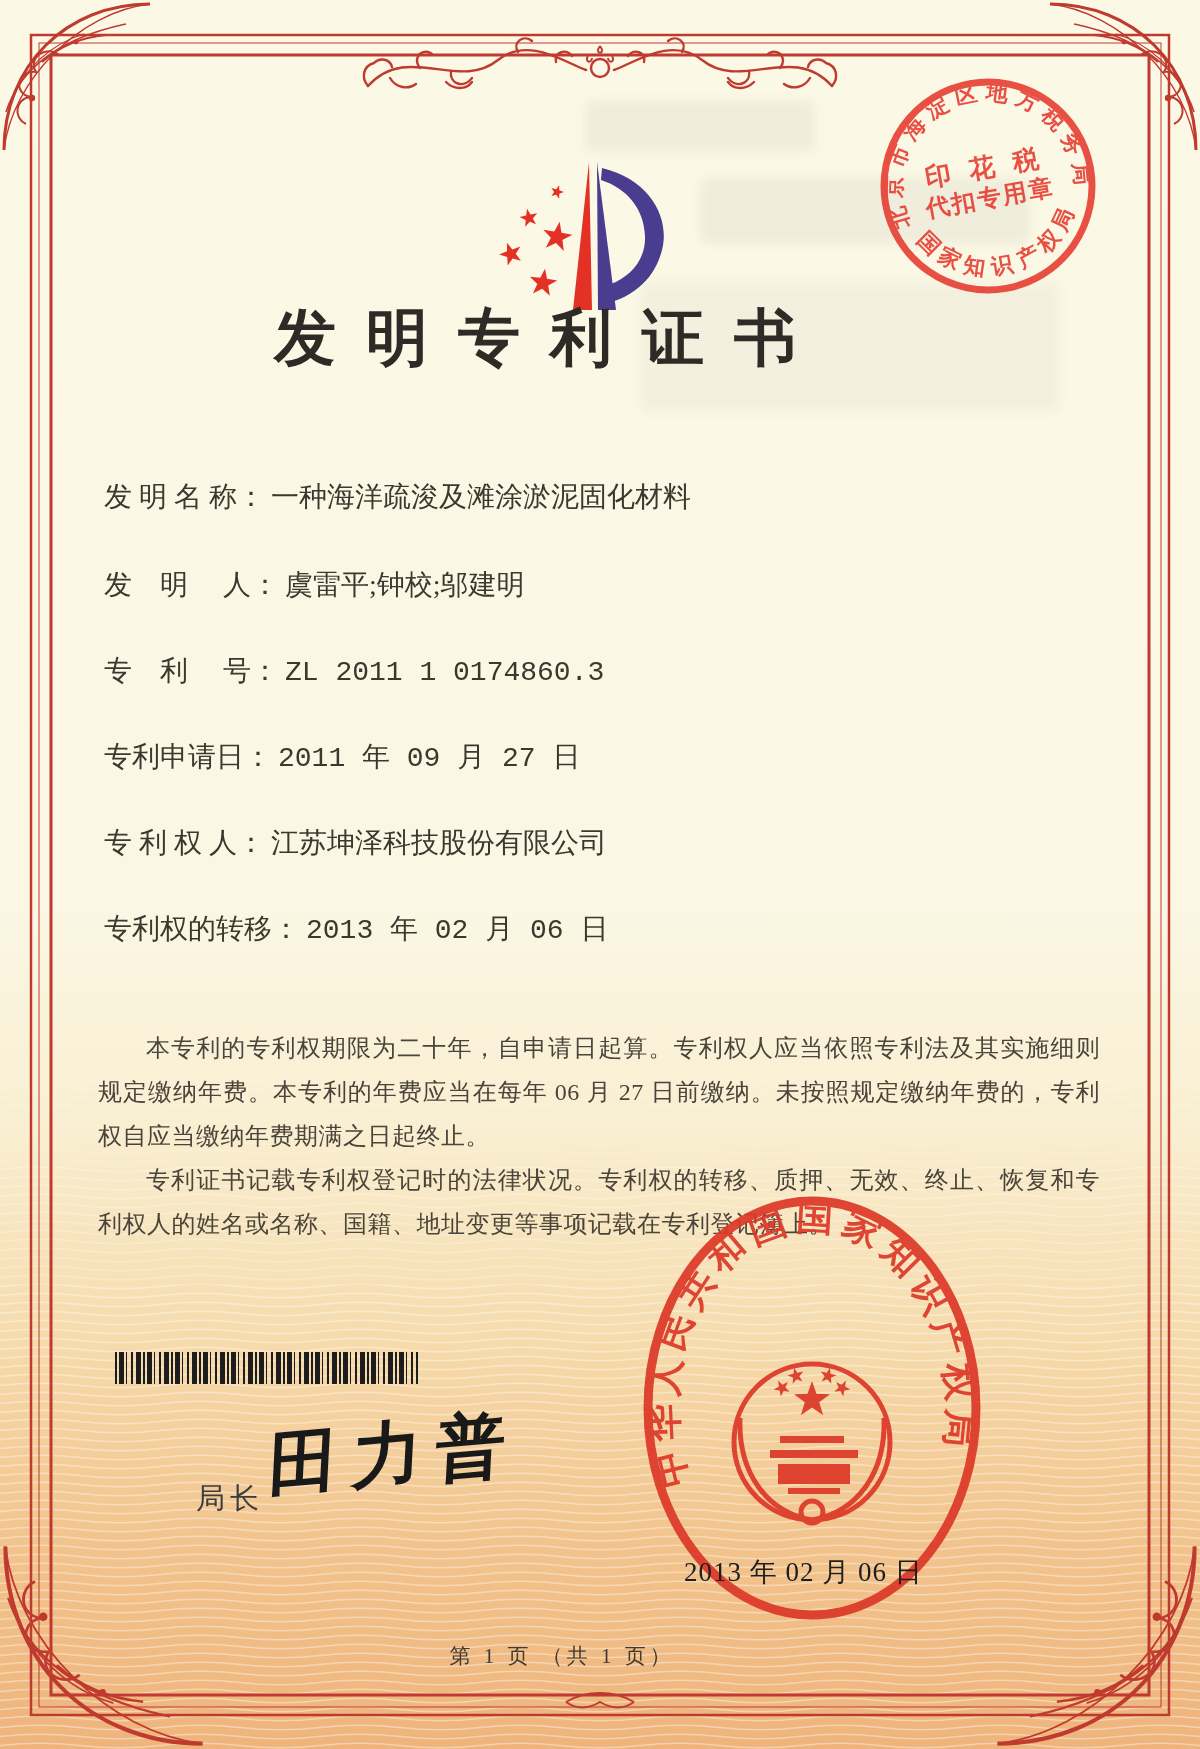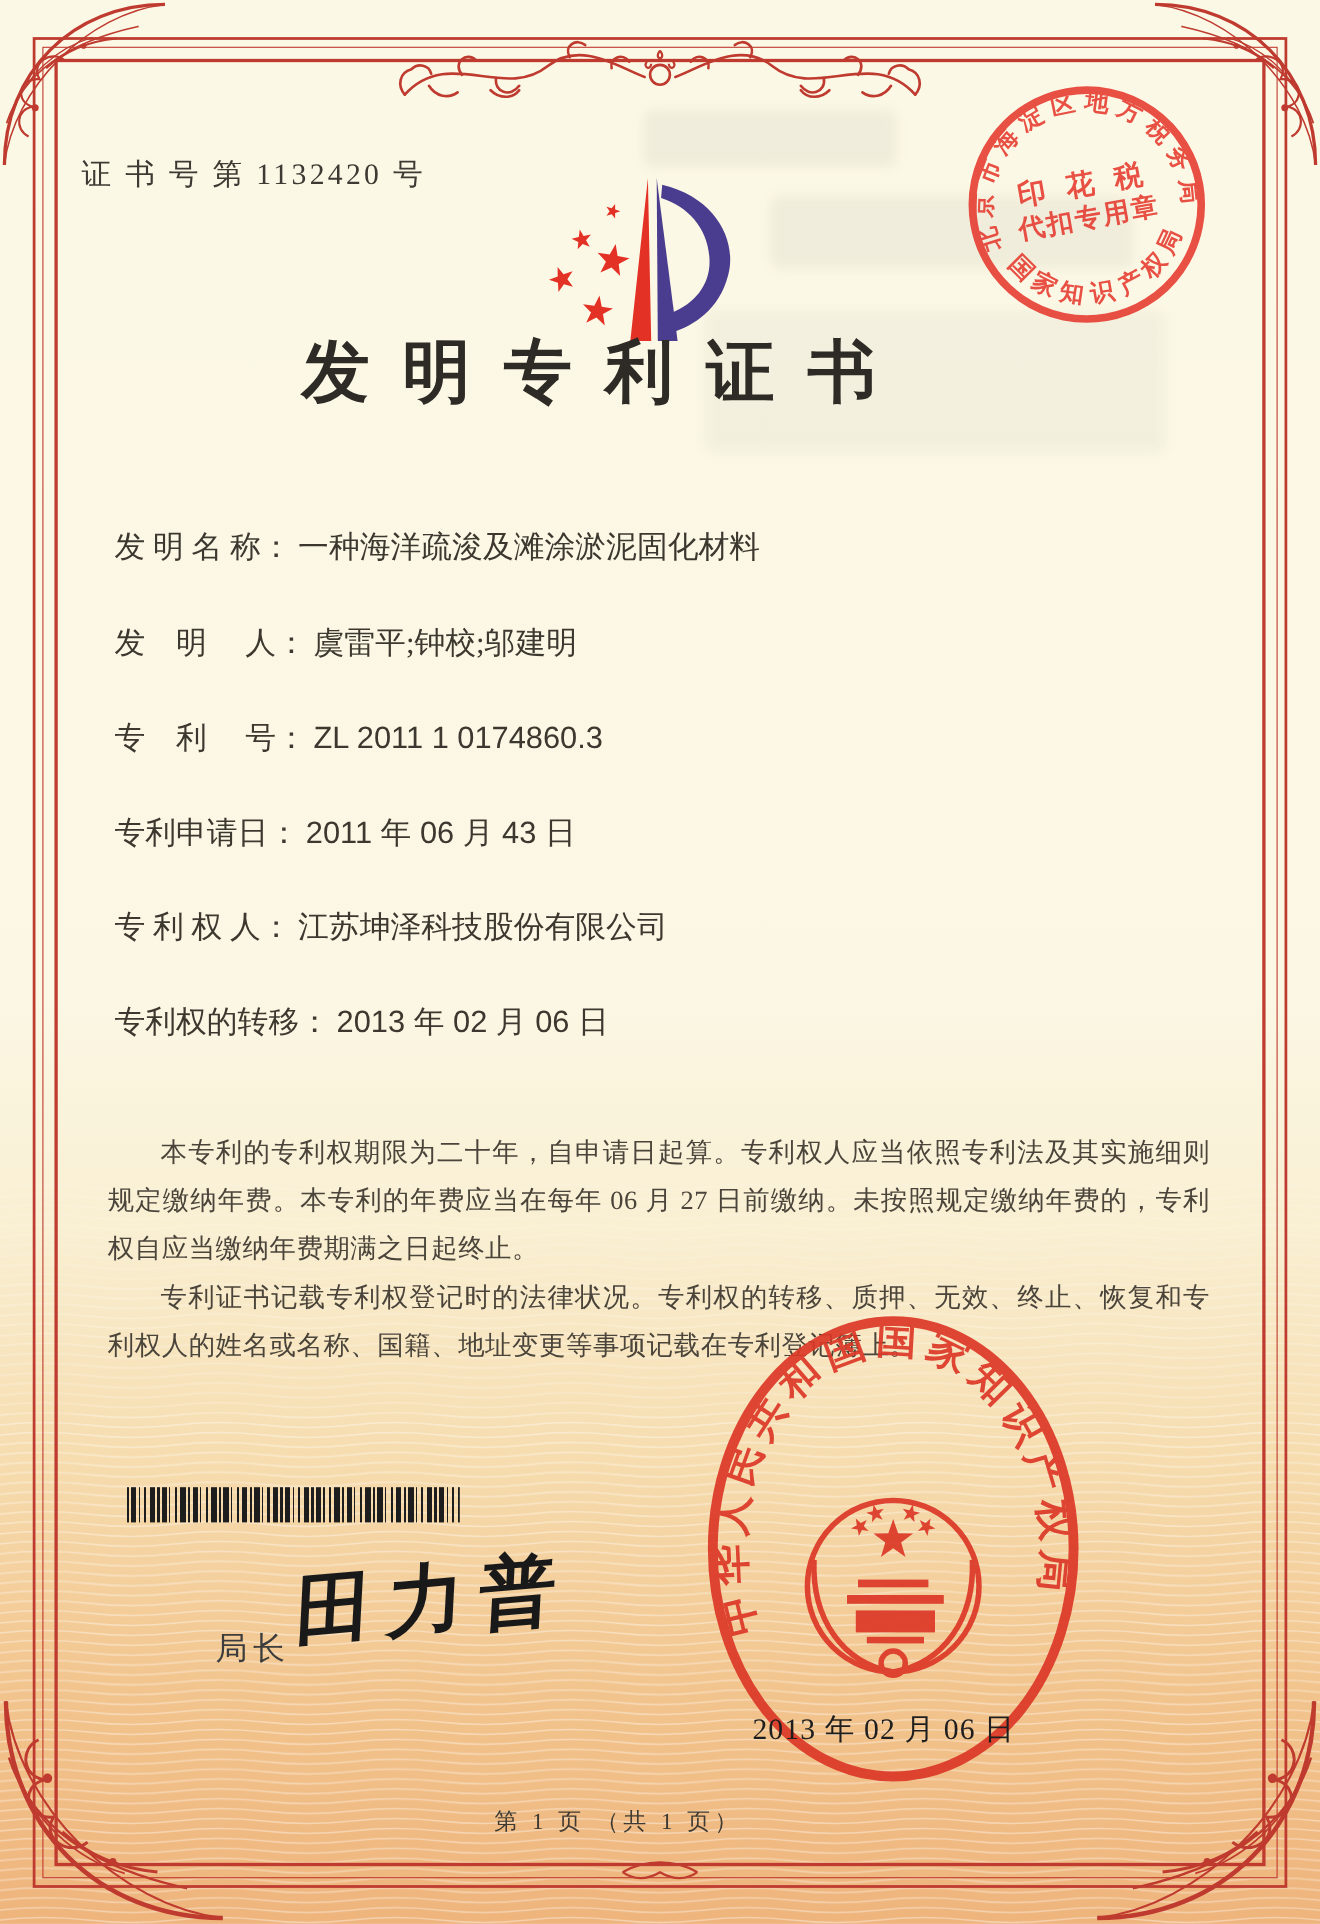--- a/index.html
+++ b/index.html
@@ -17,21 +17,21 @@
   
   .title{left:0;top:296px;width:1200px;text-align:center;font-size:62px;font-weight:bold;
          letter-spacing:30px;color:#2e2a25;transform:translateX(-50px);}
   
   .fields{left:104px;top:442px;width:960px;}
   .frow{position:absolute;left:0;font-size:28px;color:#3d382f;white-space:pre;}
   .frow .lab{display:inline-block;margin-top:36px;}
   .frow .val{margin-left:6px;}
   .frow.r0{top:0px}.frow.r1{top:88px}.frow.r2{top:174px}
   .frow.r3{top:260px}.frow.r4{top:346px}.frow.r5{top:432px}
-  .num{font-family:Liberation Sans, sans-serif;}
+  .num{font-family:Liberation Mono, monospace;}
   
   .bodytext{left:98px;top:1026px;width:1002px;font-size:24px;line-height:44px;
             text-align:justify;color:#4a443a;letter-spacing:.5px;}
   .bodytext p{margin:0;text-indent:2em;}
   
   .barcode{left:115px;top:1352px;width:303px;height:32px;
     background:repeating-linear-gradient(90deg,
       #1d1d1d 0 2px, transparent 2px 4px,
       #1d1d1d 4px 9px, transparent 9px 11px,
       #1d1d1d 11px 12px, transparent 12px 16px,
@@ -99,21 +99,20 @@
       <use href="#dragon" transform="translate(500,0) scale(-1,1)"></use>
       <circle cx="250" cy="42" r="9" fill="none" stroke="#bf3a2f" stroke-width="2.4"></circle>
       <path d="M250,20 c-7,9 7,9 0,0 M238,30 c-4,6 4,8 4,2 M262,30 c4,6 -4,8 -4,2" fill="none" stroke="#bf3a2f" stroke-width="2"></path>
     </g>
 
     <g transform="translate(600,1702)" fill="none" stroke="#bf3a2f" stroke-width="2">
       <path d="M-34,0 C-14,-12 14,-12 34,0 M-34,0 c10,7 22,7 34,0 c12,7 24,7 34,0"></path>
     </g>
   </svg>
 
-  <div class="abs cert-no z3">证 书 号 第 1132420 号</div>
 
   <svg class="abs z2" style="left:866px;top:64px;opacity:.88" width="244" height="244" viewBox="0 0 244 244">
     <g transform="rotate(-10 122 122)" fill="#e6392e">
       <circle cx="122" cy="122" r="104" fill="none" stroke="#e6392e" stroke-width="7"></circle>
       <defs>
         <path id="taxArc" d="M39.2,149.6 A87,87 0 1 1 204.8,149.6" fill="none"></path>
       </defs>
       <text font-size="22" letter-spacing="7" font-weight="bold">
         <textPath href="#taxArc" startOffset="2">北京市海淀区地方税务局</textPath>
       </text>
@@ -147,21 +146,21 @@
     <path d="M172,32 C222,44 240,84 232,114 C224,146 200,160 182,166 L181,148
              C202,140 216,122 215,100 C214,72 196,52 171,44 Z" fill="#4a3d8f"></path>
   </svg>
 
   <div class="abs title z3">发明专利证书</div>
 
   <div class="abs fields z3">
     <div class="frow r0"><span class="lab">发 明 名 称：</span><span class="val">一种海洋疏浚及滩涂淤泥固化材料</span></div>
     <div class="frow r1"><span class="lab">发　明　 人：</span><span class="val">虞雷平;钟校;邬建明</span></div>
     <div class="frow r2"><span class="lab">专　利　 号：</span><span class="val num">ZL 2011 1 0174860.3</span></div>
-    <div class="frow r3"><span class="lab">专利申请日：</span><span class="val num">2011 年 06 月 43 日</span></div>
+    <div class="frow r3"><span class="lab">专利申请日：</span><span class="val num">2011 年 09 月 27 日</span></div>
     <div class="frow r4"><span class="lab">专 利 权 人：</span><span class="val">江苏坤泽科技股份有限公司</span></div>
     <div class="frow r5"><span class="lab">专利权的转移：</span><span class="val num">2013 年 02 月 06 日</span></div>
   </div>
 
   <div class="abs bodytext z3">
     <p>本专利的专利权期限为二十年，自申请日起算。专利权人应当依照专利法及其实施细则规定缴纳年费。本专利的年费应当在每年 06 月 27 日前缴纳。未按照规定缴纳年费的，专利权自应当缴纳年费期满之日起终止。</p>
     <p>专利证书记载专利权登记时的法律状况。专利权的转移、质押、无效、终止、恢复和专利权人的姓名或名称、国籍、地址变更等事项记载在专利登记簿上。</p>
   </div>
 
   <div class="abs barcode z3"></div>

